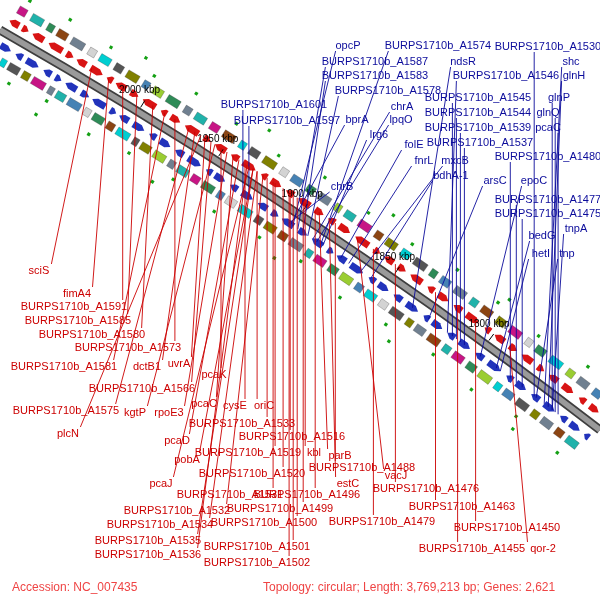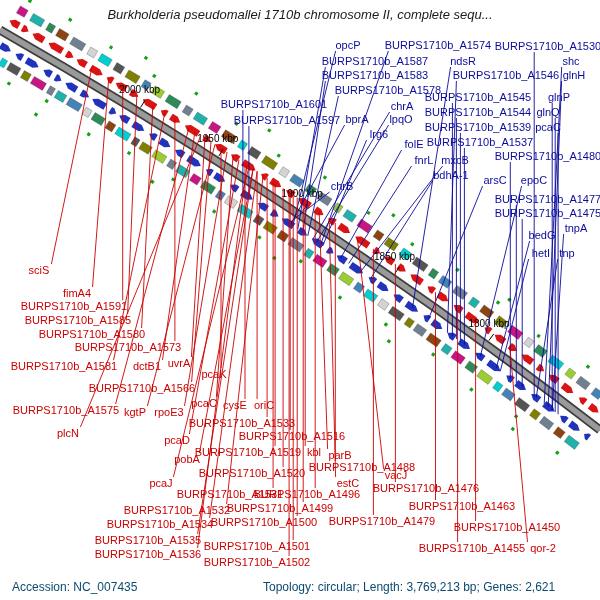--- a/index.html
+++ b/index.html
@@ -2,21 +2,21 @@
 <html><head>
 <meta charset="utf-8">
 <style>
   html,body{margin:0;padding:0;background:#fff;}
   .stage{position:relative;width:600px;height:600px;background:#fff;overflow:hidden;
          font-family:"Liberation Sans",sans-serif;}
   .title{position:absolute;top:7px;left:0;width:100%;text-align:center;
          font-style:italic;font-size:13px;color:#1a1a1a;white-space:nowrap;}
   svg{position:absolute;top:0;left:0;}
   svg text{font-family:"Liberation Sans",sans-serif;}
-  .footer{position:absolute;bottom:6px;left:0;width:100%;height:16px;font-size:12px;color:#0c4a6e;}
+  .footer{position:absolute;bottom:6px;left:0;width:100%;height:16px;font-size:12px;color:#ef4444;}
   .footer .acc{position:absolute;left:12px;bottom:0;white-space:nowrap;}
   .footer .topo{position:absolute;left:263px;bottom:0;white-space:nowrap;}
 </style>
 </head>
 <body>
 
 <div class="stage">
   <svg id="map" width="600" height="600" viewBox="0 0 600 600">
       <path d="M 0.0 30.0 A 5240.5 5240.5 0 0 1 600.0 430.0" fill="none" stroke="#3e3e3e" stroke-width="9"></path>
       <path d="M 0.0 30.0 A 5240.5 5240.5 0 0 1 600.0 430.0" fill="none" stroke="#9a9a9a" stroke-width="5.5"></path>
@@ -407,18 +407,17 @@
       <text x="507" y="530.5" text-anchor="middle" font-size="11" fill="#cc0000">BURPS1710b_A1450</text>
       <line x1="457.6" y1="542" x2="457.6" y2="307.9" stroke="#cc0000" stroke-width="0.9"></line>
       <text x="472" y="551.5" text-anchor="middle" font-size="11" fill="#cc0000">BURPS1710b_A1455</text>
       <line x1="527.5" y1="542" x2="509.7" y2="345.7" stroke="#cc0000" stroke-width="0.9"></line>
       <text x="543" y="551.5" text-anchor="middle" font-size="11" fill="#cc0000">qor-2</text>
       <line x1="197.6" y1="548" x2="247.0" y2="164.8" stroke="#cc0000" stroke-width="0.9"></line>
       <text x="148" y="557.5" text-anchor="middle" font-size="11" fill="#cc0000">BURPS1710b_A1536</text>
       <line x1="289.1" y1="556" x2="289.1" y2="192.3" stroke="#cc0000" stroke-width="0.9"></line>
       <text x="257" y="565.5" text-anchor="middle" font-size="11" fill="#cc0000">BURPS1710b_A1502</text>
     </svg>
-  <div class="title">Burkholderia pseudomallei 1710b chromosome II, complete sequ...</div>
   <div class="footer">
     <span class="acc">Accession: NC_007435</span>
     <span class="topo">Topology: circular; Length: 3,769,213 bp; Genes: 2,621</span>
   </div>
 </div>
 
 </body></html>

